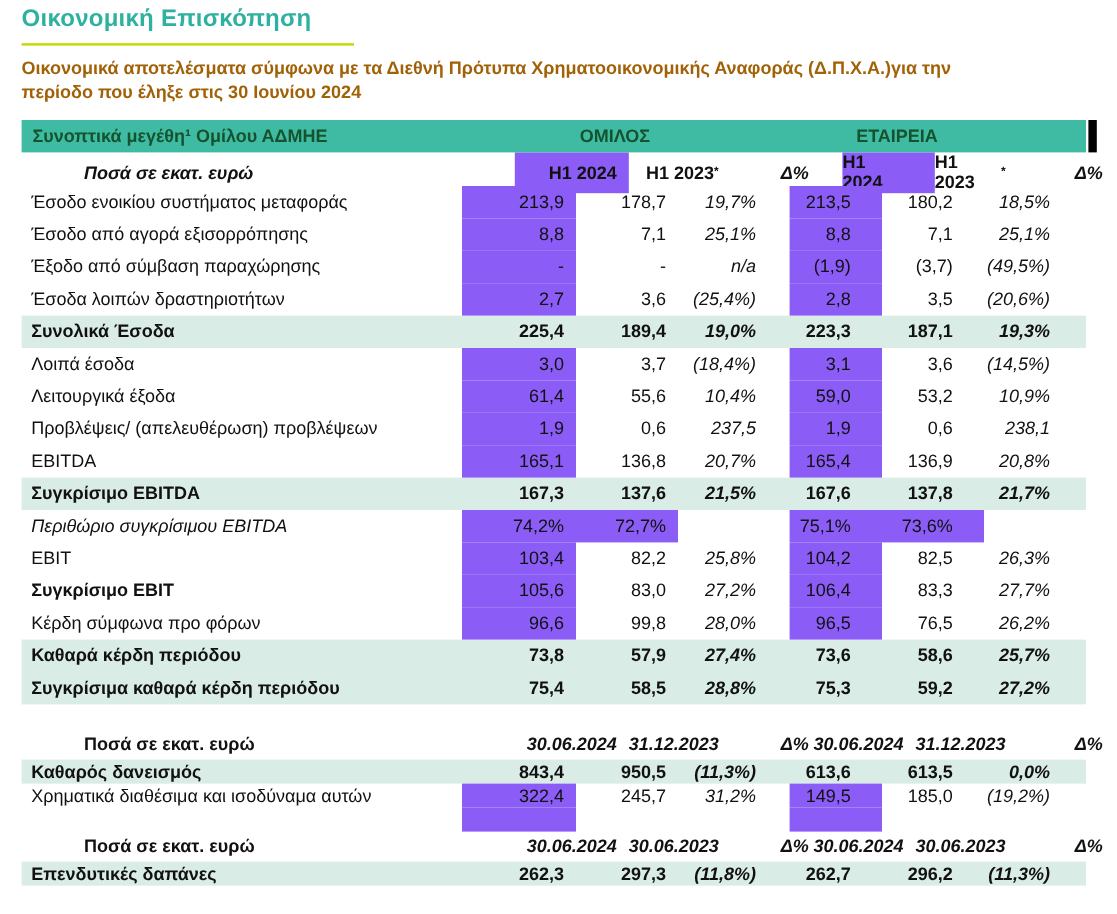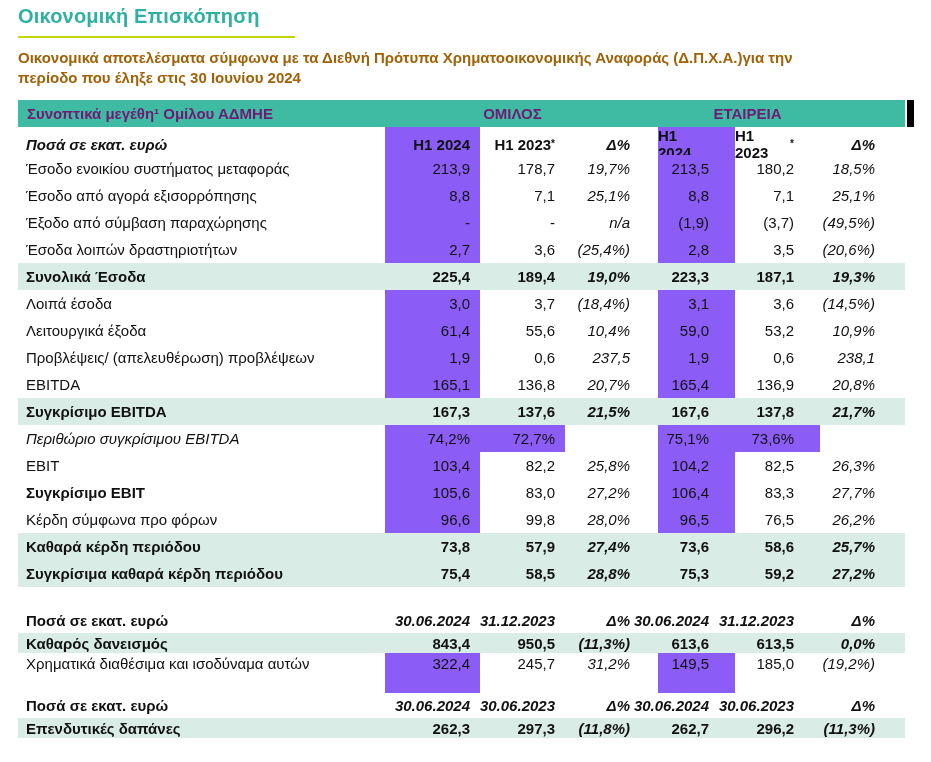--- a/index.html
+++ b/index.html
@@ -34,31 +34,31 @@
   }
   .c { height:100%; display:flex; align-items:center; font-size:15px; }
   .lab { padding-left:8px; }
   .v { justify-content:flex-end; padding-right:10px; }
   .v.col6, .v.col7 { padding-right:26px; }
   .v.col8 { padding-right:30px; }
 
   
   .thead {
     position:relative;
-    height:27px; background:#3FBBA4; color:#701a75; font-weight:bold;
+    height:27px; background:#3FBBA4; color:#14532d; font-weight:bold;
   }
   .thead .hl-left { padding-left:9px; font-size:15px; }
   .thead .grp { grid-column:2 / span 3; justify-content:center; }
   .thead .cmp { grid-column:6 / span 3; justify-content:center; padding-right:68px; }
   .black-bar {
     position:absolute; left:889px; top:0; width:7px; height:27px; background:#000;
   }
 
   
-  .subhead { font-weight:bold; }
+  .subhead { font-weight:bold;margin-left:44px; }
   .sec1 .subhead { height:28px; }
   .sec23 .subhead { height:25px; }
   .bold-italic { font-weight:bold; font-style:italic; }
   .it { font-style:italic; }
 
   
   .sec1 .drow { height:27px; }
   .sec23 .drow { height:20px; }
   .gap-row { height:20px; }
 

